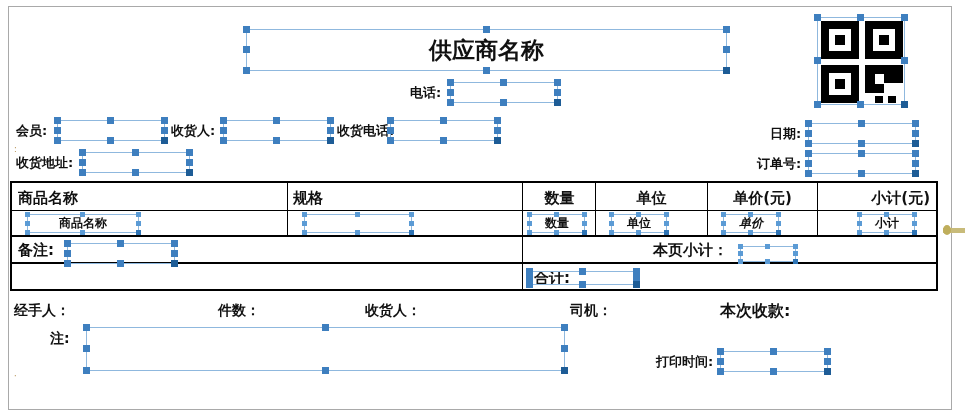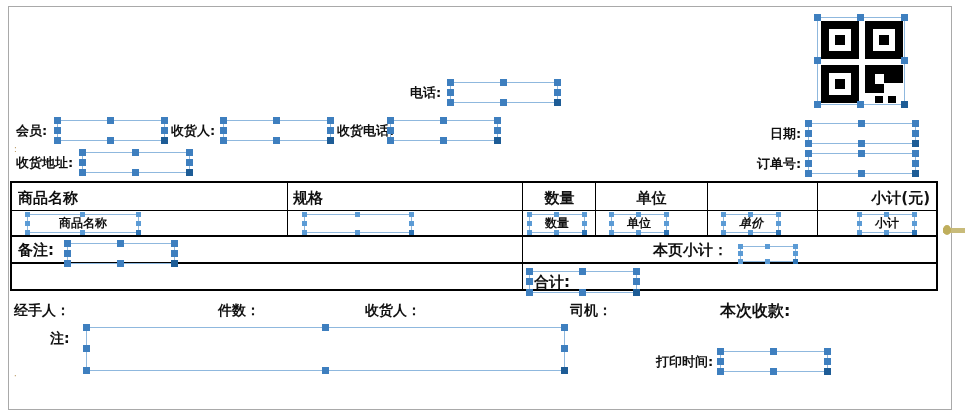--- a/index.html
+++ b/index.html
@@ -117,20 +117,31 @@
   .stray{position:absolute;color:#b08a4a;font-size:8px;line-height:1;}
 </style>
 </head>
 <body>
 
 <div id="canvas">
 
   <div class="page-frame"></div>
 
 
+  <div class="sel" style="left:246px;top:29px;width:481px;height:42px;">
+    <div class="inner" style="font-size:23px;">供应商名称</div>
+    <i class="h nw"></i>
+    <i class="h n"></i>
+    <i class="h ne"></i>
+    <i class="h w"></i>
+    <i class="h e"></i>
+    <i class="h sw"></i>
+    <i class="h s"></i>
+    <i class="h se"></i>
+  </div>
 
   <div class="sel" style="left:817px;top:17px;width:88px;height:88px;">
     <span class="qr-wrap" style="left:0;top:0;">
       <svg width="88" height="88" viewBox="0 0 88 88" aria-hidden="true">
 
         <rect x="3" y="3" width="38" height="38" fill="#000"></rect>
         <rect x="11" y="11" width="22" height="22" fill="#fff"></rect>
         <rect x="17" y="17" width="10" height="10" fill="#000"></rect>
 
         <rect x="47" y="3" width="38" height="38" fill="#000"></rect>
@@ -262,20 +273,21 @@
     <div class="vline" style="left:805px;height:52px;"></div>
 
     <div class="hline" style="top:27px;"></div>
     <div class="hline thick" style="top:52px;"></div>
     <div class="hline thick" style="top:79px;"></div>
 
     <div class="th" style="left:6px;top:6px;font-size:15px;">商品名称</div>
     <div class="th" style="left:281px;top:6px;font-size:15px;">规格</div>
     <div class="th" style="left:512px;top:6px;width:71px;text-align:center;font-size:15px;">数量</div>
     <div class="th" style="left:584px;top:6px;width:111px;text-align:center;font-size:15px;">单位</div>
+    <div class="th" style="left:696px;top:6px;width:109px;text-align:center;font-size:15px;">单价(元)</div>
     <div class="th" style="left:806px;top:6px;width:112px;text-align:right;font-size:15px;">小计(元)</div>
 
     <div class="th" style="left:6px;top:58px;font-size:15px;">备注:</div>
 
     <div class="th" style="left:641px;top:58px;font-size:15px;">本页小计：</div>
   </div>
 
   <div class="sel light" style="left:27px;top:214px;width:112px;height:19px;">
     <div class="inner" style="font-size:12px;">商品名称</div>
     <i class="h nw"></i>
@@ -364,21 +376,21 @@
     <i class="h nw"></i>
     <i class="h n"></i>
     <i class="h ne"></i>
     <i class="h w"></i>
     <i class="h e"></i>
     <i class="h sw"></i>
     <i class="h s"></i>
     <i class="h se"></i>
   </div>
 
-  <div class="sel" style="left:529px;top:271px;width:108px;height:22px;">
+  <div class="sel" style="left:529px;top:271px;width:108px;height:14px;">
     <div class="inner" style="font-size:15px;justify-content:flex-start;padding-left:4px;">合计:</div>
     <i class="h nw"></i>
     <i class="h n"></i>
     <i class="h ne"></i>
     <i class="h w"></i>
     <i class="h e"></i>
     <i class="h sw"></i>
     <i class="h s"></i>
     <i class="h se"></i>
   </div>

